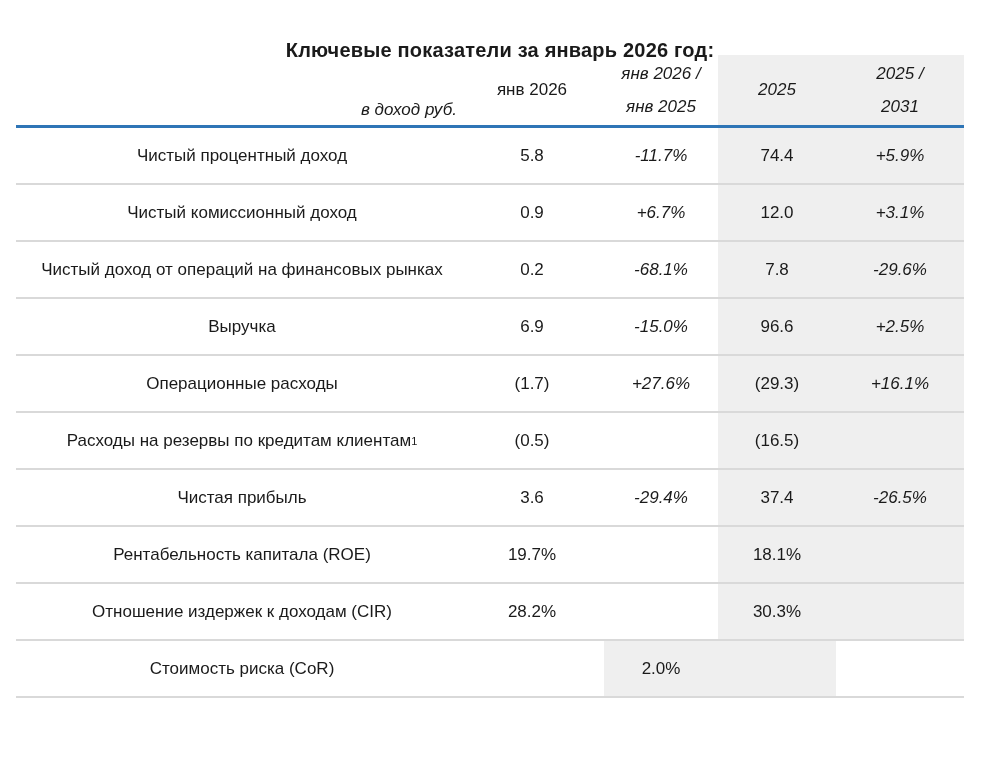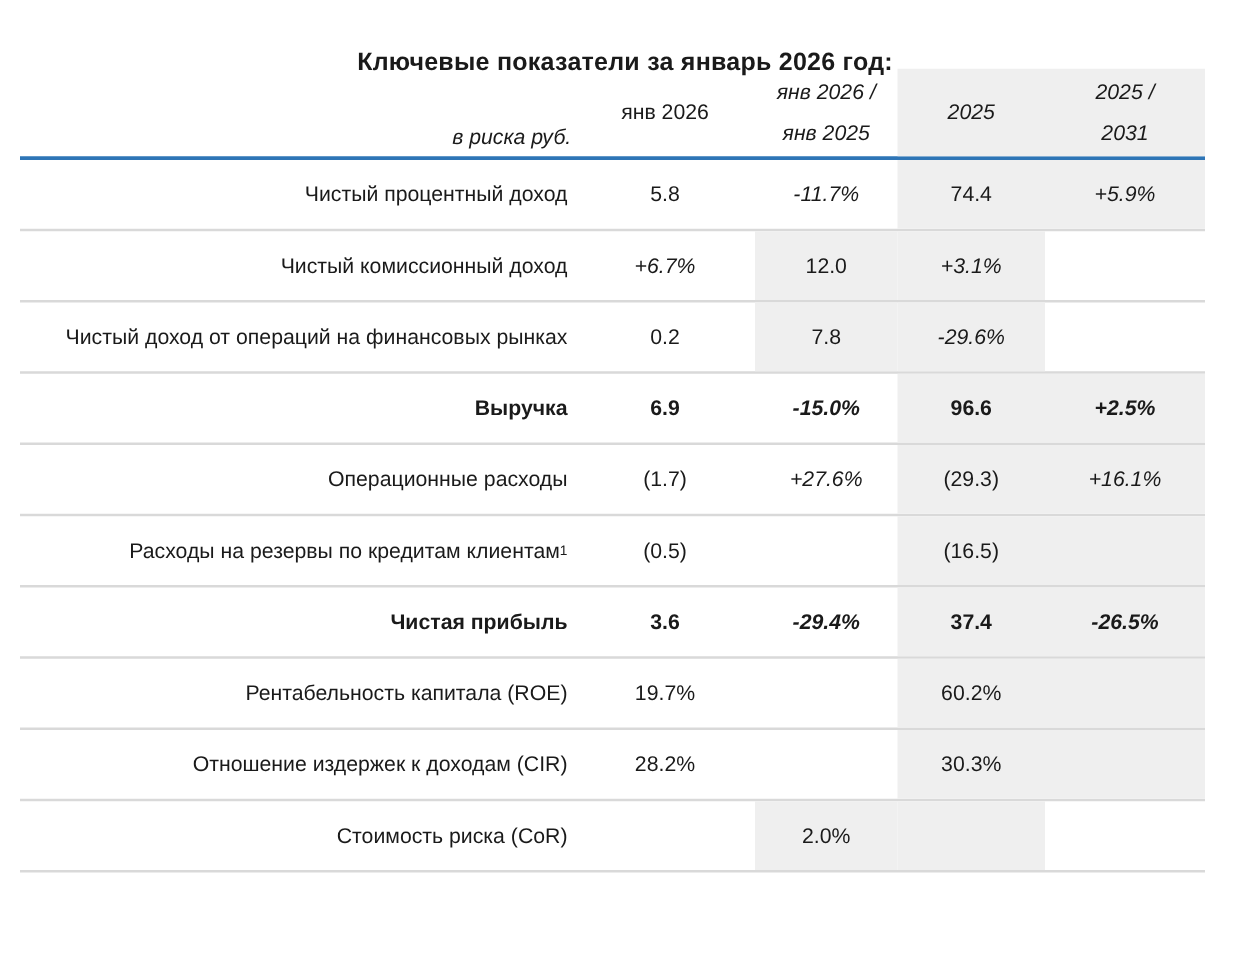--- a/index.html
+++ b/index.html
@@ -43,52 +43,52 @@
     border-bottom: 2px solid #d9d9d9;
   }
   .cell {
     display: flex;
     align-items: center;
     justify-content: center;
     font-size: 17px;
     box-sizing: border-box;
   }
   .c1 {
-    justify-content: flex-end;
+    justify-content: center;
     padding-left: 14px;
     padding-right: 6px;
   }
   .unit {
     align-items: flex-end;
     justify-content: flex-end;
     padding-right: 3px;
     padding-bottom: 5px;
     padding-left: 0;
     font-style: italic;
   }
   .italic { font-style: italic; }
   .twoline {
     flex-direction: column;
     line-height: 21px;
     gap: 12px;
   }
   .band { background: #efefef; }
-  .bold .cell { font-weight: bold; }
+  .bold .cell { font-weight: normal; }
   sup { font-size: 11px; line-height: 0; vertical-align: super; }
 </style>
 </head>
 <body>
 
 <div class="page">
   <div class="title">Ключевые показатели за январь 2026 год:</div>
 
   <div class="table">
 
     <div class="hrow">
-      <div class="cell c1 unit">в риска руб.</div>
+      <div class="cell c1 unit">в доход руб.</div>
       <div class="cell">янв 2026</div>
       <div class="cell italic twoline">
         <span>янв 2026 /</span>
         <span>янв 2025</span>
       </div>
       <div class="cell italic band">2025</div>
       <div class="cell italic band twoline">
         <span>2025 /</span>
         <span>2031</span>
       </div>
@@ -103,31 +103,33 @@
       <div class="cell italic">-11.7%</div>
       <div class="cell band">74.4</div>
       <div class="cell italic band">+5.9%</div>
     </div>
 
     <div class="brow">
       <div class="cell c1">
           <span>Чистый комиссионный доход</span>
           <sup></sup>
         </div>
+      <div class="cell">0.9</div>
       <div class="cell italic">+6.7%</div>
       <div class="cell band">12.0</div>
       <div class="cell italic band">+3.1%</div>
     </div>
 
     <div class="brow">
       <div class="cell c1">
           <span>Чистый доход от операций на финансовых рынках</span>
           <sup></sup>
         </div>
       <div class="cell">0.2</div>
+      <div class="cell italic">-68.1%</div>
       <div class="cell band">7.8</div>
       <div class="cell italic band">-29.6%</div>
     </div>
 
     <div class="brow bold">
       <div class="cell c1">
           <span>Выручка</span>
           <sup></sup>
         </div>
       <div class="cell">6.9</div>
@@ -170,21 +172,21 @@
       <div class="cell italic band">-26.5%</div>
     </div>
 
     <div class="brow">
       <div class="cell c1">
           <span>Рентабельность капитала (ROE)</span>
           <sup></sup>
         </div>
       <div class="cell">19.7%</div>
       <div class="cell italic"></div>
-      <div class="cell band">60.2%</div>
+      <div class="cell band">18.1%</div>
       <div class="cell italic band"></div>
     </div>
 
     <div class="brow">
       <div class="cell c1">
           <span>Отношение издержек к доходам (CIR)</span>
           <sup></sup>
         </div>
       <div class="cell">28.2%</div>
       <div class="cell italic"></div>

